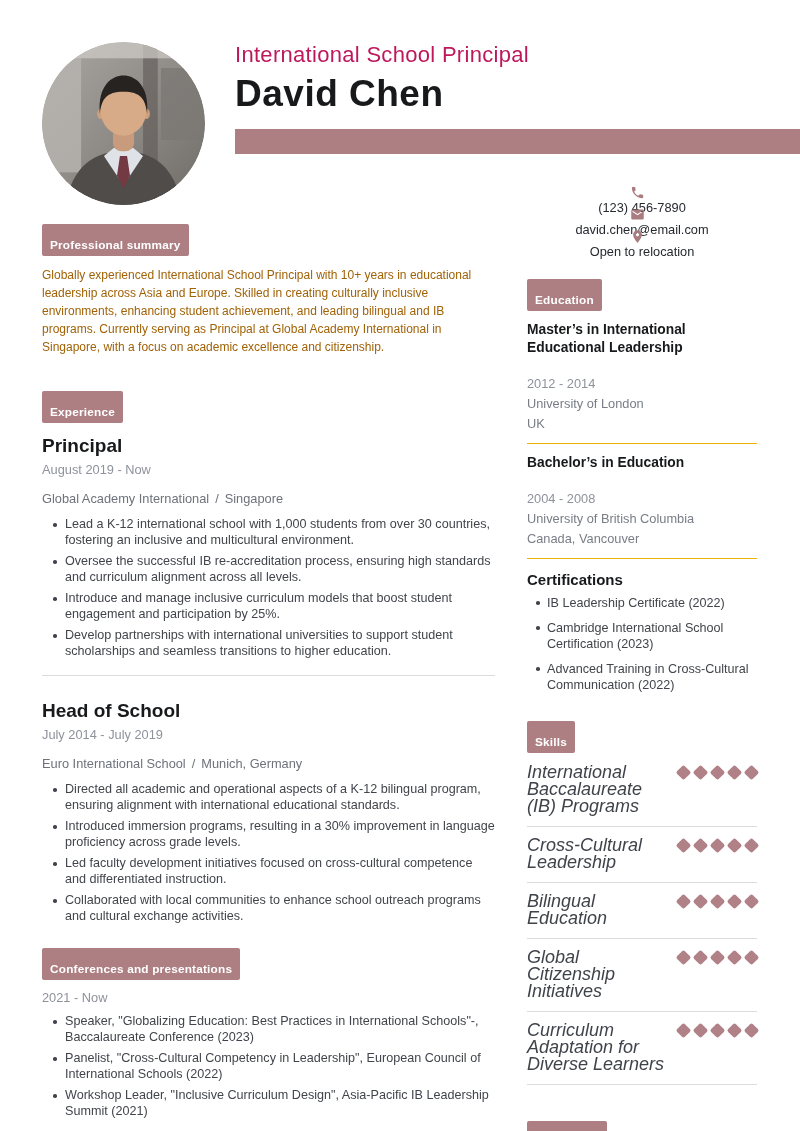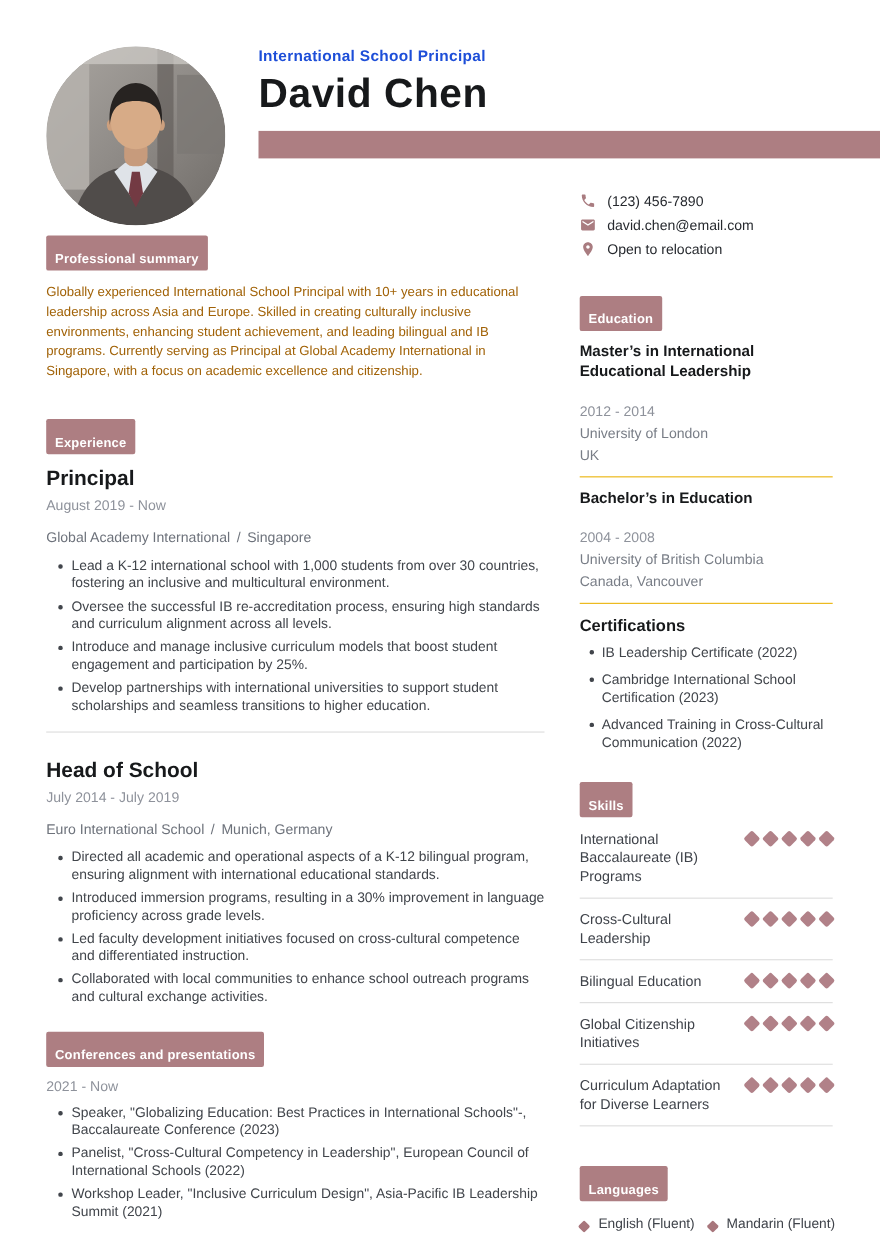--- a/index.html
+++ b/index.html
@@ -6,21 +6,21 @@
   html, body { margin: 0; padding: 0; background: #ffffff; }
   body { font-family: "Liberation Sans", "DejaVu Sans", sans-serif; }
 
   .page { position: relative; width: 800px; height: 1131px; background: #fff; overflow: hidden; margin: 0 auto; }
 
   
   .photo { position: absolute; left: 42px; top: 42px; width: 163px; height: 163px; border-radius: 50%; overflow: hidden; }
   .photo svg { display: block; width: 100%; height: 100%; }
 
   .header { margin-left: 235px; padding-top: 42px; }
-  .job-title { font-size: 14px; font-weight: 700; color: #1d4ed8; letter-spacing: .3px; line-height: 1.2; }
+  .job-title { font-size: 22px; font-weight: 400; color: #be185d; letter-spacing: .3px; line-height: 1.2; }
   .name { font-size: 37px; font-weight: 800; color: #17191b; letter-spacing: .5px; margin: 6px 0 0; line-height: 1.1; }
   .accent-bar { height: 25px; background: #ad7e82; margin-top: 14px; }
 
   
   .columns { display: flex; align-items: flex-start; padding: 0 43px 0 42px; }
   .col-left { flex: 1; min-width: 0; margin-top: 70px; }
   .col-right { width: 230px; flex: none; margin-left: 32px; margin-top: 31px; }
 
   .badge { display: inline-block; background: #ad7e82; color: #ffffff; font-size: 11.8px; font-weight: 700; padding: 14px 8px 4px; border-radius: 2px; letter-spacing: .2px; }
 
@@ -37,41 +37,41 @@
   ul.bullets li { position: relative; font-size: 12.6px; line-height: 15.5px; color: #41454b; margin-bottom: 6px; }
   ul.bullets li::before { content: ""; position: absolute; left: -12px; top: 6px; width: 3.5px; height: 3.5px; border-radius: 50%; background: #41454b; }
 
   .job + .job { border-top: 1px solid #dcdcdc; margin-top: 16px; padding-top: 12px; }
 
   .sec-conf { margin-top: 24px; }
   .conf-dates { margin-top: 10px; }
   .sec-conf ul.bullets { margin-top: 8px; }
 
   
-  .contact-row { display: flex; align-items: flex-start; margin-bottom: 6px; height: 16px; }
+  .contact-row { display: flex; align-items: center; margin-bottom: 6px; height: 16px; flex-direction: column; }
   .cicon { width: 15px; height: 15px; margin-right: 10px; color: #a97c80; flex: none; }
   .cicon svg { display: block; width: 15px; height: 15px; fill: currentColor; }
   .ctext { font-size: 12.8px; color: #26292e; }
 
   .sec-edu { margin-top: 34px; }
   .degree { padding: 10px 0 12px; border-bottom: 1px solid #eab308; }
   .degree-h { font-size: 13.8px; font-weight: 700; color: #17191b; margin: 0; line-height: 18px; }
   .degree .dates { margin-top: 19px; line-height: 15px; }
   .degree .school { font-size: 12.8px; color: #787d86; margin-top: 5px; line-height: 15px; }
 
   .sec-cert { margin-top: 12px; }
   .cert-h { font-size: 15px; font-weight: 700; color: #17191b; margin: 0; line-height: 18px; }
   .sec-cert ul.bullets { margin-top: 6px; padding-left: 20px; }
   .sec-cert ul.bullets li { margin-bottom: 9px; line-height: 16px; }
   .sec-cert ul.bullets li::before { left: -11px; }
 
   .sec-skills { margin-top: 28px; }
   .skills-list { margin-top: 1px; }
   .skill-row { display: flex; justify-content: space-between; align-items: flex-start; padding: 10px 0 11px; border-bottom: 1px solid #dcdcdc; }
-  .skill-name { width: 140px; font-size: 13px; color: #3f434a; line-height: 17px; }
+  .skill-name { width: 140px; font-size: 18px; color: #3f434a; line-height: 17px; font-style: italic; }
   .skill-diamonds { display: flex; gap: 6px; margin-top: 3px; }
   .diamond { width: 11px; height: 11px; background: #b18188; transform: rotate(45deg); border-radius: 2px; flex: none; }
 
   .sec-lang { margin-top: 36px; }
   .lang-list { display: flex; flex-wrap: wrap; column-gap: 12px; row-gap: 13px; margin-top: 13px; width: 244px; }
   .lang-item { display: flex; align-items: flex-end; font-size: 12.5px; color: #3f434a; }
   .lang-diamond { width: 8px; height: 8px; background: #a8767c; transform: rotate(45deg); border-radius: 1.5px; margin-right: 9px; flex: none; }
 </style>
 </head>
 <body>

